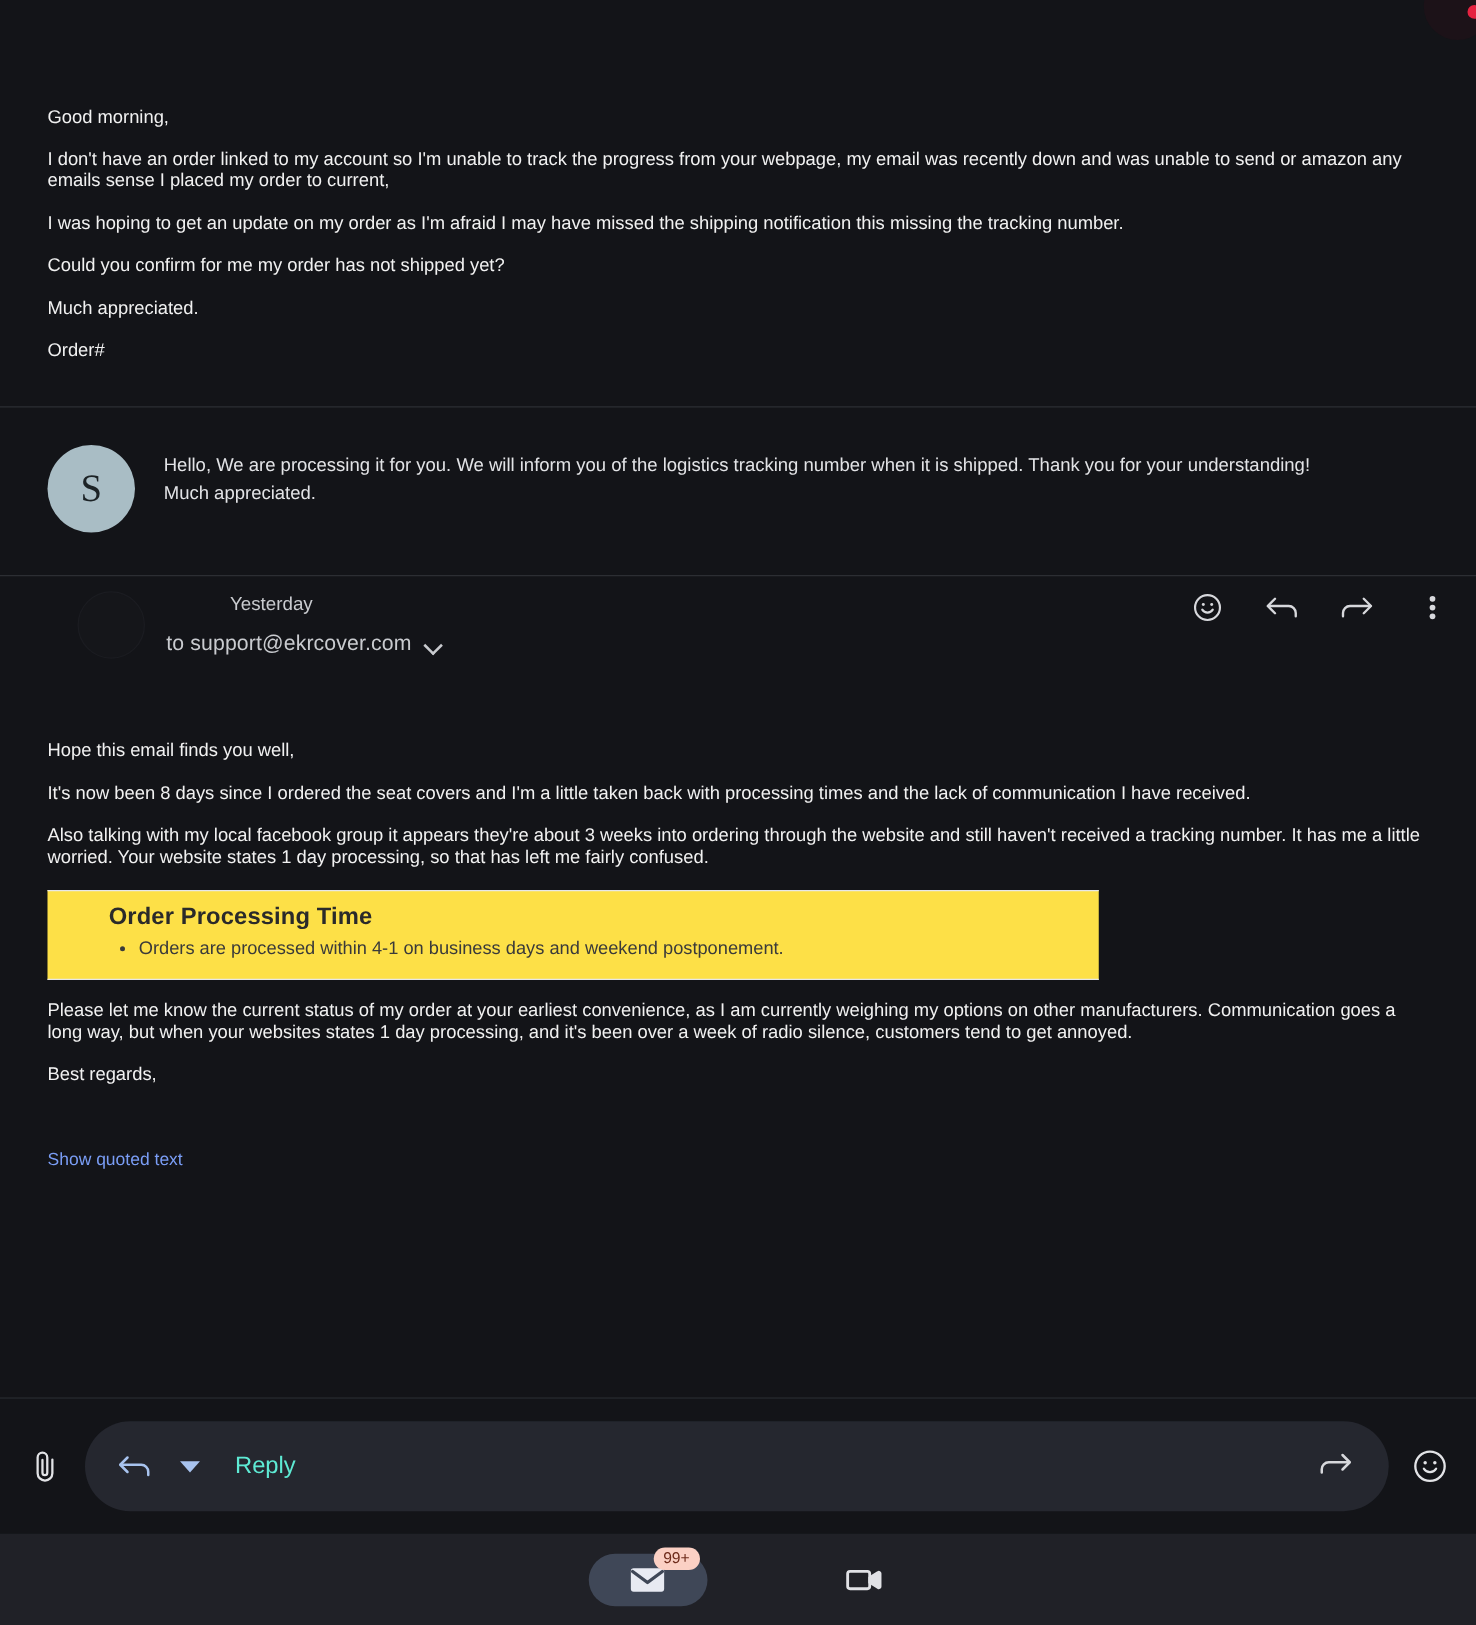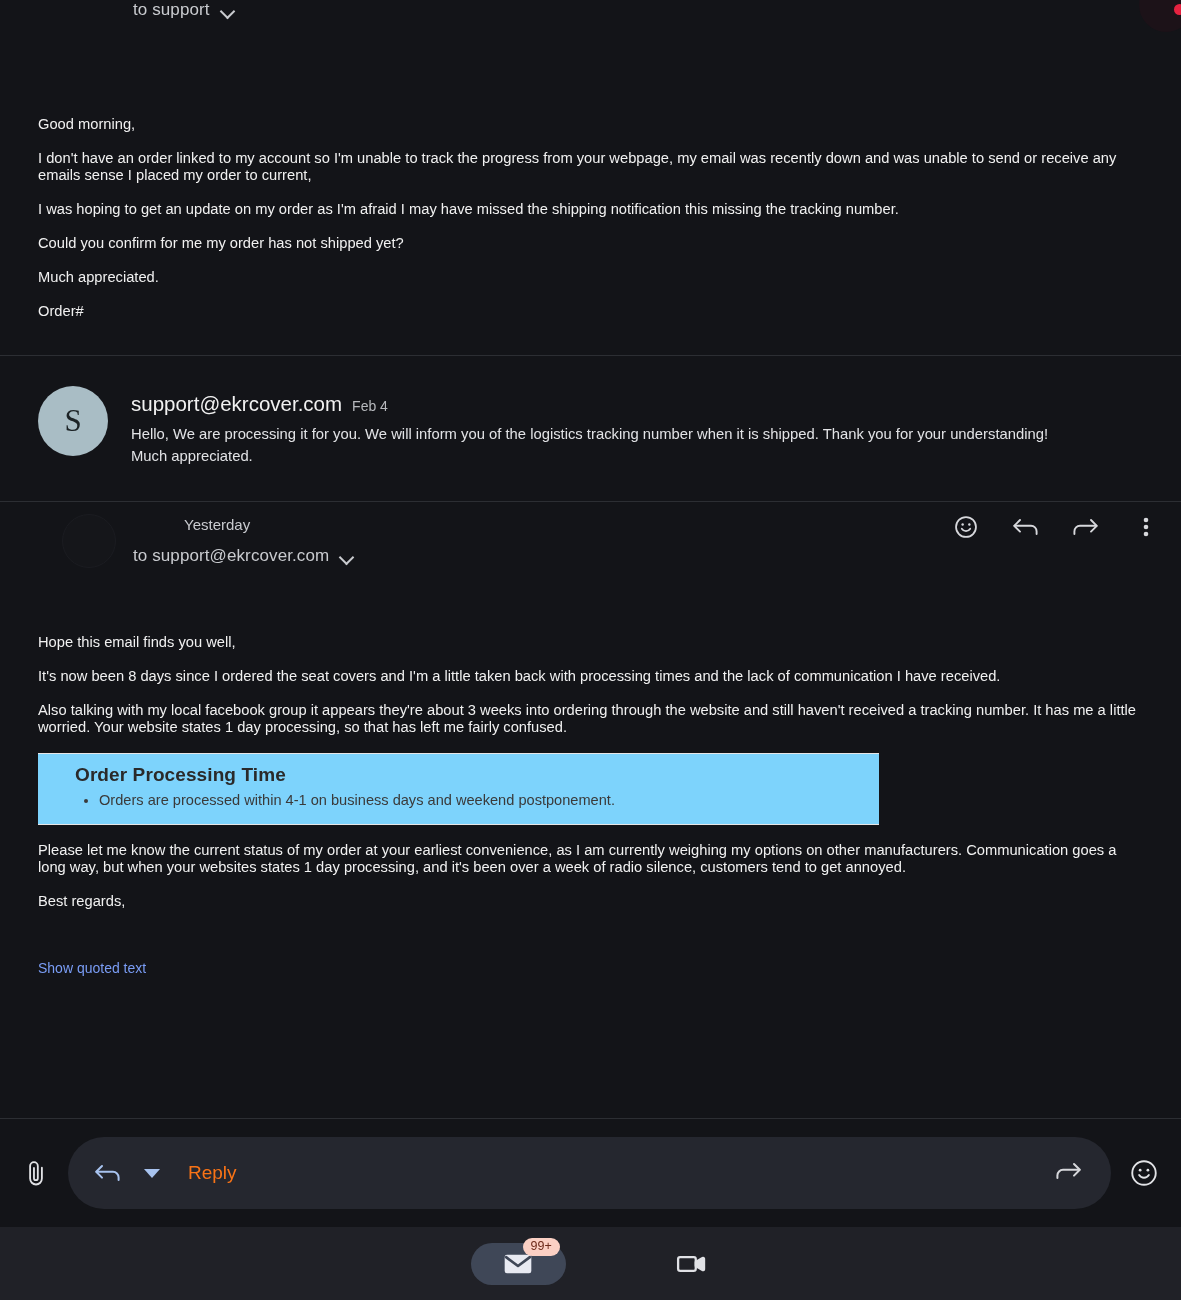--- a/index.html
+++ b/index.html
@@ -156,23 +156,23 @@
     cursor: pointer;
   }
   .act-btn svg { display: block; }
 
   .msg3 .body-text { padding-top: 22px; }
 
   
   .order-card {
     margin: 0 12px 17px 0;
     width: 841px;
-    background: #7dd3fc;
+    background: #fde047;
     color: #222;
-    padding: 12px 0 14px 4px;
+    padding: 12px 0 14px 16px;
     border-top: 1px solid #e7e7e7;
     border-bottom: 1px solid #e7e7e7;
   }
   .order-card h3 {
     font-size: 19px;
     font-weight: 700;
     color: #2a2a2a;
     padding-left: 33px;
     margin-bottom: 7px;
     letter-spacing: .1px;
@@ -232,21 +232,21 @@
     border-left: 8px solid transparent;
     border-right: 8px solid transparent;
     border-top: 9px solid #a8c3ef;
     margin-left: 10px;
     flex: 0 0 auto;
     cursor: pointer;
   }
   .reply-placeholder {
     flex: 1 1 auto;
     font-size: 19px;
-    color: #f97316;
+    color: #5eead4;
     padding-left: 18px;
   }
   .fwd-in-box { flex: 0 0 auto; cursor: pointer; }
   .emoji-outside {
     width: 46px; height: 46px;
     display: flex;
     align-items: center;
     justify-content: center;
     flex: 0 0 auto;
     cursor: pointer;
@@ -312,45 +312,35 @@
 
 <div class="app">
 
   <div class="corner-avatar">
     <div class="corner-dot"></div>
   </div>
 
   <div class="thread">
 
     <div class="msg1">
-      <div class="msg1-head">
-        <div class="to-line">
-          <span>to support</span>
-          <span class="chev"></span>
-        </div>
-      </div>
       <div class="body-text">
         <p>Good morning,</p>
-        <p>I don't have an order linked to my account so I'm unable to track the progress from your webpage, my email was recently down and was unable to send or receive any emails sense I placed my order to current,</p>
+        <p>I don't have an order linked to my account so I'm unable to track the progress from your webpage, my email was recently down and was unable to send or amazon any emails sense I placed my order to current,</p>
         <p>I was hoping to get an update on my order as I'm afraid I may have missed the shipping notification this missing the tracking number.</p>
         <p>Could you confirm for me my order has not shipped yet?</p>
         <p>Much appreciated.</p>
         <p>Order#</p>
       </div>
     </div>
 
     <div class="divider"></div>
 
     <div class="msg2">
       <div class="avatar">S</div>
       <div class="msg2-content">
-        <div class="sender-row">
-          <span class="sender-name">support@ekrcover.com</span>
-          <span class="sender-date">Feb 4</span>
-        </div>
         <div class="msg2-body">Hello, We are processing it for you. We will inform you of the logistics tracking number when it is shipped. Thank you for your understanding! Much appreciated.</div>
       </div>
     </div>
 
     <div class="divider"></div>
 
     <div class="msg3">
       <div class="msg3-head">
         <div class="ghost-avatar"></div>
         <div class="date-line">Yesterday</div>

